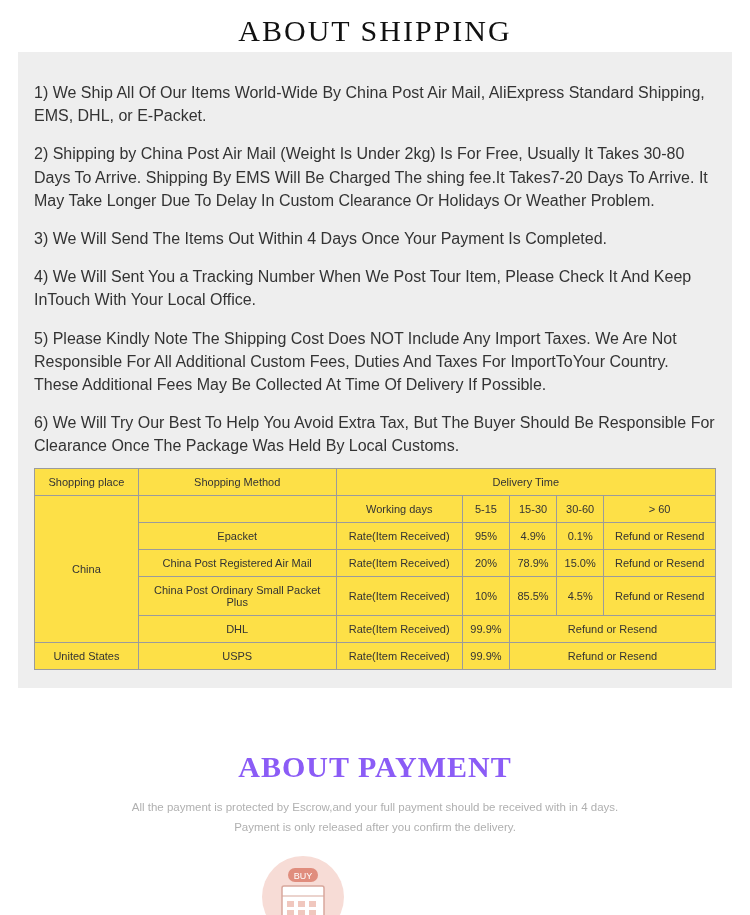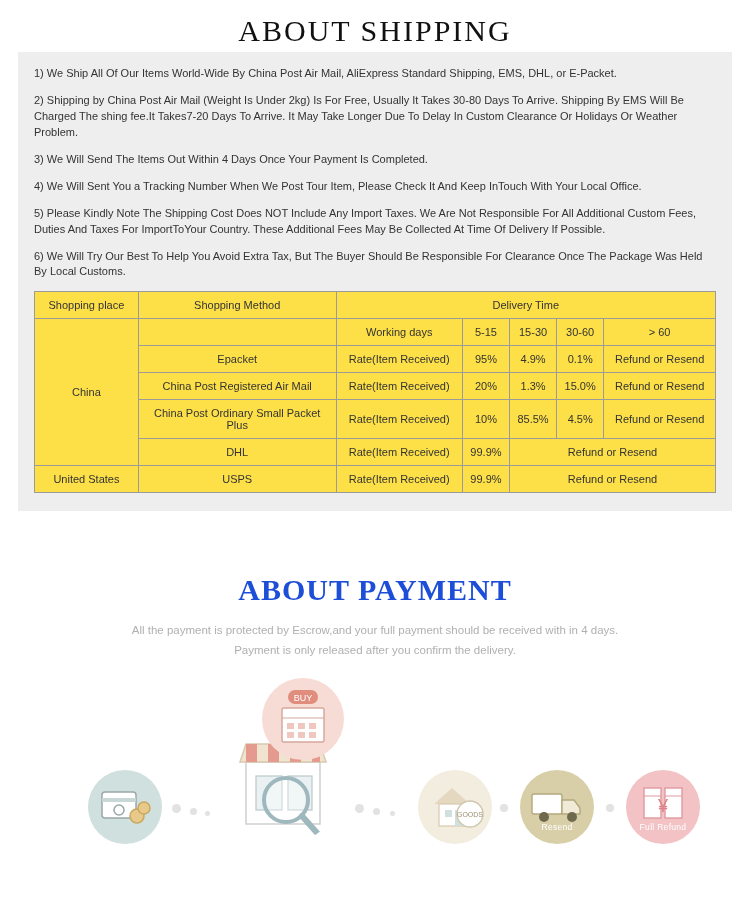--- a/index.html
+++ b/index.html
@@ -23,24 +23,24 @@
     padding-top: 14px;
     padding-bottom: 4px;
     font-weight: 400;
   }
   .shipping-panel {
     background: #eeeeee;
     margin: 0 18px;
     padding: 14px 16px 18px 16px;
   }
   .ship-para {
-    font-size: 11px;
+    font-size: 16px;
     line-height: 1.45;
     color: #333;
-    margin: 0 0 11px 0;
+    margin: 15px 0 11px 0;
   }
 
   
   table.ship-table {
     border-collapse: collapse;
     width: 100%;
     background: #fde047;
     font-size: 11px;
     color: #333;
     margin-top: 4px;
@@ -58,21 +58,21 @@
   .col-num { width: 48px; }
   .col-wide { width: 120px; }
 
   
   .payment-wrap { margin-top: 62px; text-align: center; }
   .payment-title {
     font-family: "Liberation Serif", serif;
     font-size: 30px;
     font-weight: bold;
     letter-spacing: 1px;
-    color: #1d4ed8;
+    color: #8b5cf6;
     margin-bottom: 14px;
   }
   .payment-sub {
     font-size: 11.5px;
     color: #b0b0b0;
     line-height: 1.7;
   }
 
   
   .icon-strip {
@@ -148,21 +148,21 @@
           <td>Rate(Item Received)</td>
           <td>95%</td>
           <td>4.9%</td>
           <td>0.1%</td>
           <td>Refund or Resend</td>
         </tr>
         <tr>
           <td>China Post Registered Air Mail</td>
           <td>Rate(Item Received)</td>
           <td>20%</td>
-          <td>1.3%</td>
+          <td>78.9%</td>
           <td>15.0%</td>
           <td>Refund or Resend</td>
         </tr>
         <tr>
           <td>China Post Ordinary Small Packet Plus</td>
           <td>Rate(Item Received)</td>
           <td>10%</td>
           <td>85.5%</td>
           <td>4.5%</td>
           <td>Refund or Resend</td>

